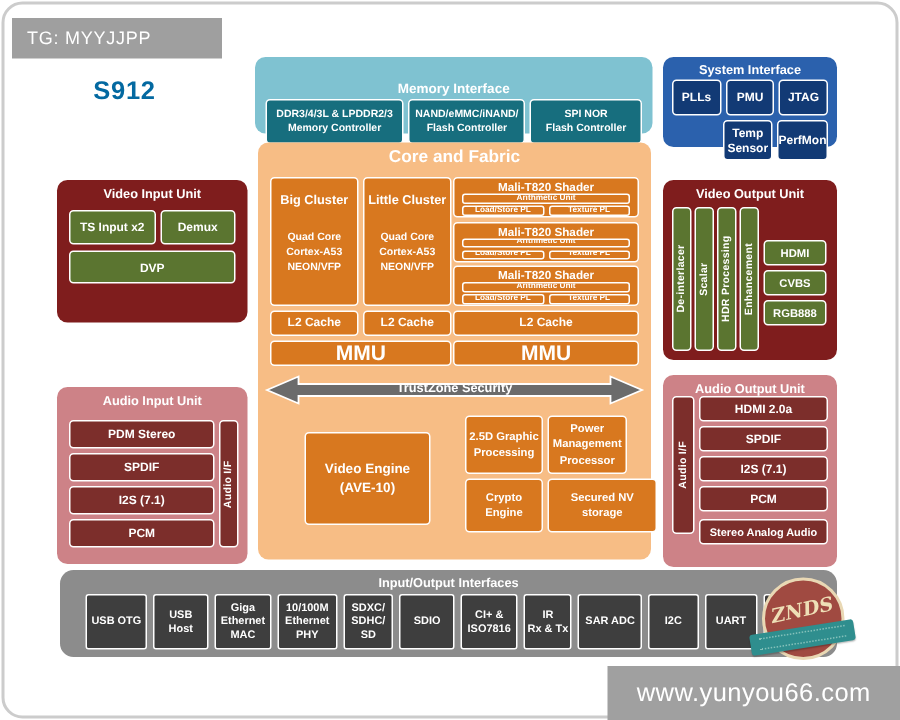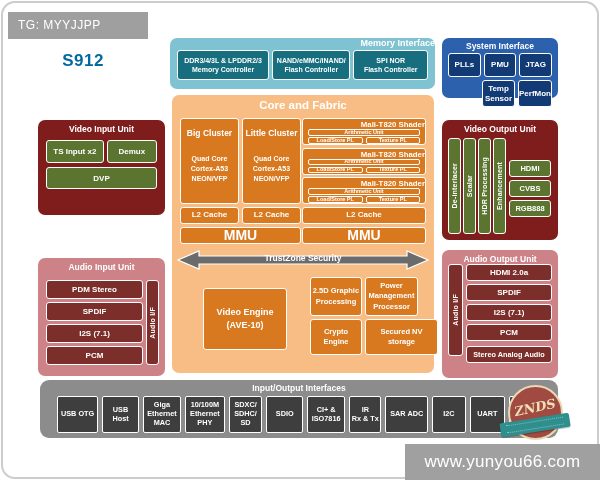--- a/index.html
+++ b/index.html
@@ -13,21 +13,21 @@
   .tg-badge { position: absolute; left: 8px; top: 12px; width: 140px; height: 27px;
     background: #9f9f9f; color: #fff; font-size: 12px; line-height: 27px; padding-left: 10px; letter-spacing: .5px; }
   .chip-title { position: absolute; left: 28px; top: 51px; width: 110px; text-align: center;
     color: #0369a1; font-size: 17px; font-weight: bold; letter-spacing: .5px; }
 
   .panel { position: absolute; border-radius: 7px; }
   .panel-hd { color: #fff; font-weight: bold; text-align: center; }
 
   
   .mem { left: 170px; top: 38px; width: 265px; height: 51px; background: #7fc2d1; }
-  .mem .panel-hd { font-size: 9px; padding-top: 0; text-align: right; }
+  .mem .panel-hd { font-size: 9px; padding-top: 16px; }
   .mem-row { display: flex; gap: 3px; margin: 2px 7px 0; height: 30px; }
   .tealbox { background: #176e7e; border: 1.5px solid #fff; border-radius: 3px; color: #fff;
     font-size: 7px; font-weight: bold; display: flex; align-items: center; justify-content: center;
     text-align: center; line-height: 1.3; }
 
   
   .sys { left: 442px; top: 38px; width: 116px; height: 60px; background: #2b61ad; }
   .sys .panel-hd { font-size: 8.5px; padding-top: 3px; }
   .sys-grid { margin: 2px 6px 0; }
   .sys-row { display: flex; gap: 3px; margin-bottom: 3px; }
@@ -41,21 +41,21 @@
   .core { left: 172px; top: 95px; width: 262px; height: 278px; background: #f7bd85; }
   .core .panel-hd { font-size: 11.5px; padding-top: 4px; }
   .orangebox { position: absolute; background: #d8781f; border: 1.5px solid #fff; border-radius: 3px;
     color: #fff; font-weight: bold; text-align: center; }
   .cluster { top: 23px; width: 59px; height: 86px; padding-top: 9px; }
   .cluster .c-title { font-size: 8.5px; }
   .cluster .c-detail { font-size: 7px; margin-top: 16px; line-height: 1.4; }
   .big-cl { left: 8px; } .lit-cl { left: 70px; }
   .mali-col { position: absolute; left: 130px; top: 23px; width: 124px; display: flex; flex-direction: column; gap: 2.5px; }
   .mali { position: relative; background: #d8781f; border: 1.5px solid #fff; border-radius: 3px; height: 27px; color: #fff; }
-  .mali-title { font-size: 7.8px; font-weight: bold; text-align: right; line-height: 9px; margin-top: 1px; }
+  .mali-title { font-size: 7.8px; font-weight: bold; text-align: center; line-height: 9px; margin-top: 1px; }
   .mali-bar { border: 1px solid #fff; border-radius: 2px; height: 6.5px; font-size: 5.5px; font-weight: bold;
     display: flex; align-items: center; justify-content: center; line-height: 1; overflow: hidden; }
   .mali .au { margin: 0 5px; }
   .mali-row { display: flex; gap: 3px; margin: 1.5px 5px 0; }
   .mali-row .mali-bar { flex: 1; }
   .l2 { top: 112px; height: 17px; font-size: 8px; line-height: 14px; }
   .l2.a { left: 8px; width: 59px; } .l2.b { left: 70px; width: 59px; } .l2.c { left: 130px; width: 124px; }
   .mmu { top: 132px; height: 17px; font-size: 14px; line-height: 14px; }
   .mmu.a { left: 8px; width: 121px; } .mmu.b { left: 130px; width: 124px; }
   .tz { position: absolute; left: 4px; top: 154px; width: 254px; height: 22px; }

